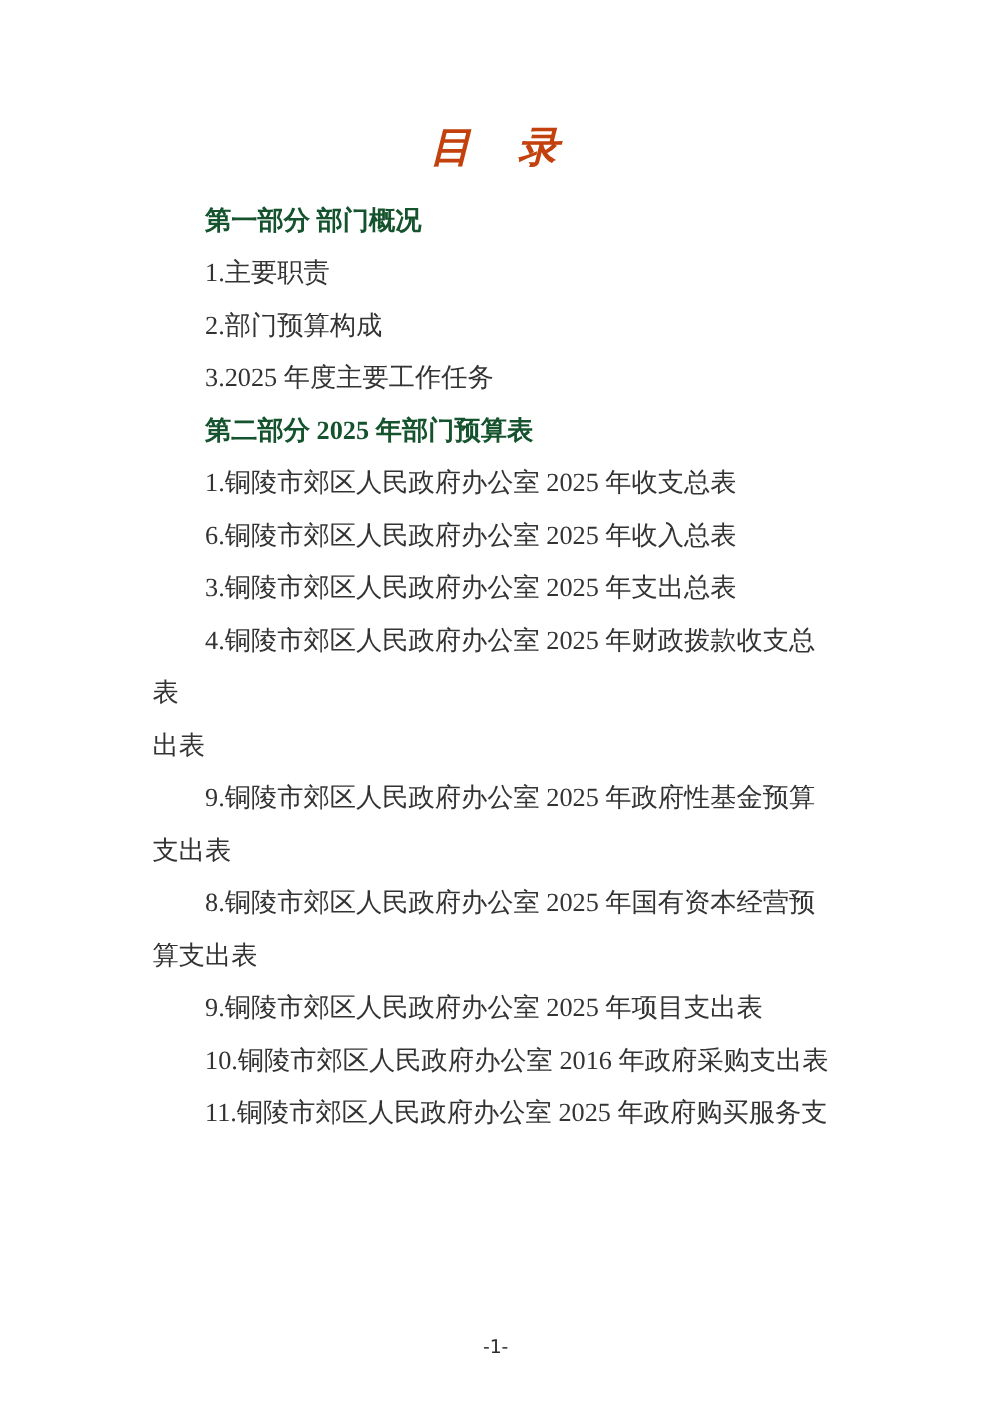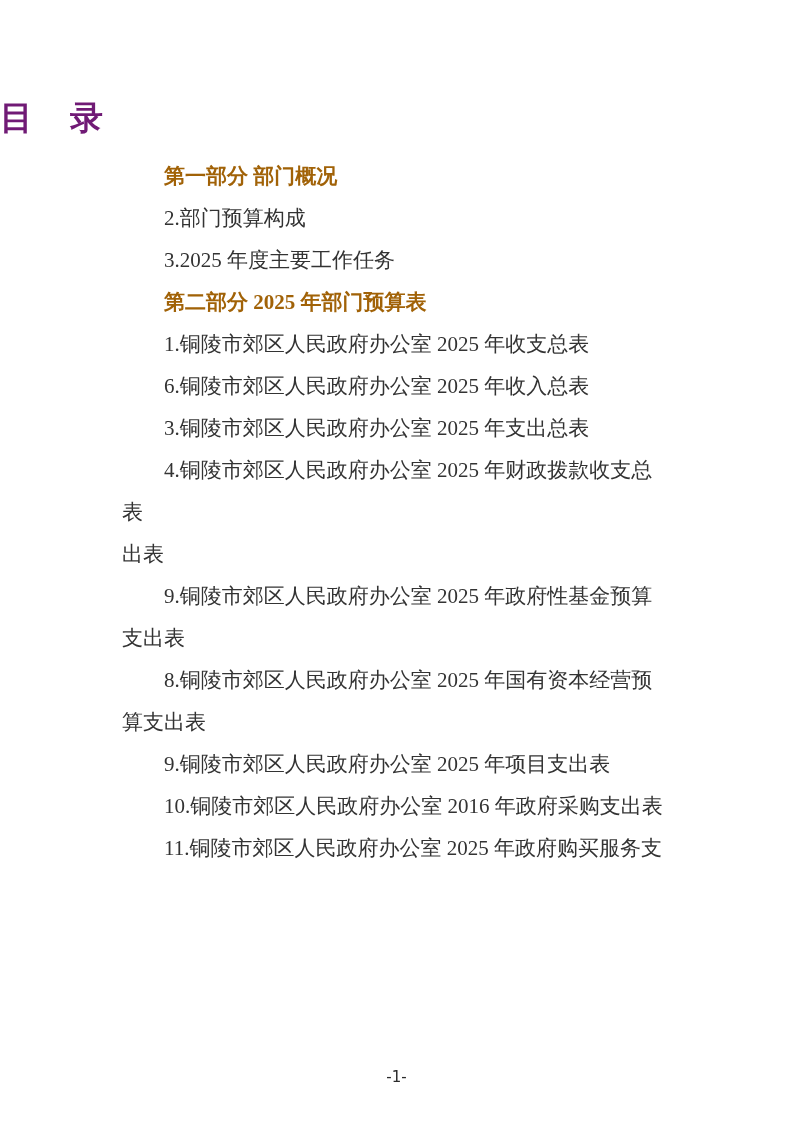--- a/index.html
+++ b/index.html
@@ -12,42 +12,43 @@
     width: 793px;
     height: 1122px;
     background: #ffffff;
     overflow: hidden;
   }
   .doc-title {
     position: absolute;
     top: 96px;
     left: 0;
     width: 100%;
-    text-align: left;
+    text-align: center;
     font-family: "DejaVu Sans", "Liberation Sans", sans-serif;
     font-weight: 700;
     font-size: 33px;
     letter-spacing: 2px;
-    color: #701a75;
+    color: #c2410c;
     white-space: pre;
+    font-style: italic;
   }
   .toc-content {
     position: absolute;
     top: 155px;
     left: 122px;
     width: 578px;
     font-family: "Liberation Serif", "DejaVu Serif", serif;
     font-size: 21px;
     line-height: 42px;
     color: #333333;
   }
   .toc-heading {
     font-weight: 700;
     padding-left: 42px;
-    color: #a16207;
+    color: #14532d;
     font-family: "Liberation Serif", "DejaVu Serif", serif;
     white-space: nowrap;
   }
   .toc-line {
     white-space: nowrap;
   }
   .toc-line.first {
     padding-left: 42px;
   }
   .toc-line.cont {
@@ -65,20 +66,21 @@
   }
 </style>
 </head>
 <body>
 
 <div class="page">
   <div class="doc-title">目　录</div>
 
   <div class="toc-content">
       <div class="toc-heading">第一部分 部门概况</div>
+      <div class="toc-line first">1.主要职责</div>
       <div class="toc-line first">2.部门预算构成</div>
       <div class="toc-line first">3.2025 年度主要工作任务</div>
       <div class="toc-heading">第二部分 2025 年部门预算表</div>
       <div class="toc-line first">1.铜陵市郊区人民政府办公室 2025 年收支总表</div>
       <div class="toc-line first">6.铜陵市郊区人民政府办公室 2025 年收入总表</div>
       <div class="toc-line first">3.铜陵市郊区人民政府办公室 2025 年支出总表</div>
       <div class="toc-line first">4.铜陵市郊区人民政府办公室 2025 年财政拨款收支总</div>
       <div class="toc-line cont">表</div>
       <div class="toc-line cont">出表</div>
       <div class="toc-line first">9.铜陵市郊区人民政府办公室 2025 年政府性基金预算</div>

